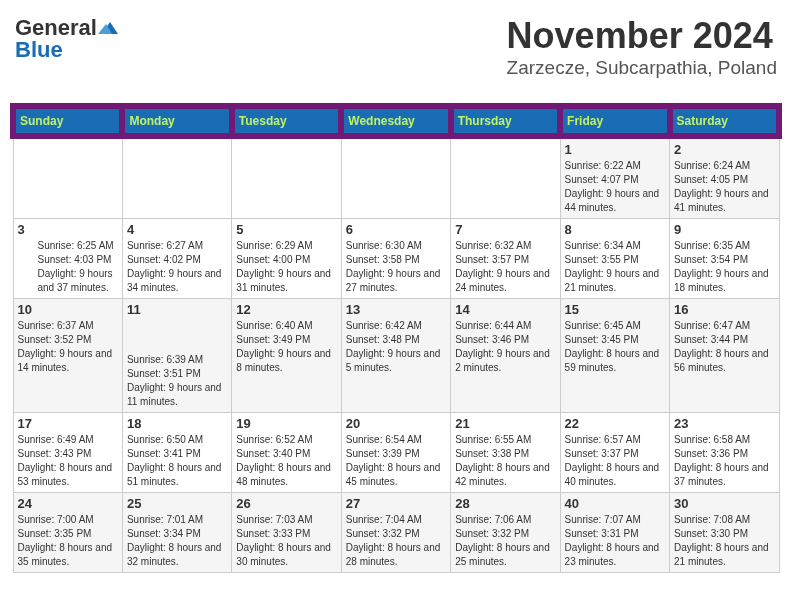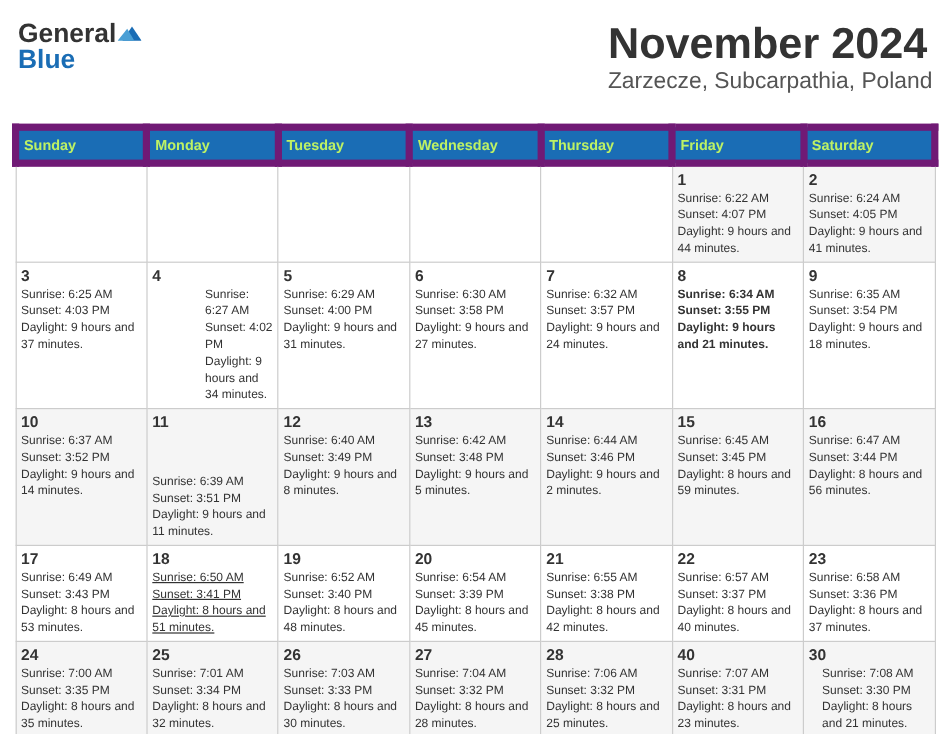--- a/index.html
+++ b/index.html
@@ -126,27 +126,27 @@
         <td>
           <span class="day-num">2</span>
           <div class="day-info" style="white-space: pre-line;">Sunrise: 6:24 AM
 Sunset: 4:05 PM
 Daylight: 9 hours and 41 minutes.</div>
         </td>
       </tr>
       <tr>
         <td>
           <span class="day-num">3</span>
-          <div class="day-info" style="white-space: pre-line;">Sunrise: 6:25 AM
+          <div class="day-info" style="white-space: pre-line; margin-left: 20px;">Sunrise: 6:25 AM
 Sunset: 4:03 PM
 Daylight: 9 hours and 37 minutes.</div>
         </td>
         <td>
           <span class="day-num">4</span>
-          <div class="day-info" style="white-space: pre-line; margin-left: 44px;">Sunrise: 6:27 AM
+          <div class="day-info" style="white-space: pre-line;">Sunrise: 6:27 AM
 Sunset: 4:02 PM
 Daylight: 9 hours and 34 minutes.</div>
         </td>
         <td>
           <span class="day-num">5</span>
           <div class="day-info" style="white-space: pre-line;">Sunrise: 6:29 AM
 Sunset: 4:00 PM
 Daylight: 9 hours and 31 minutes.</div>
         </td>
         <td>
@@ -156,21 +156,21 @@
 Daylight: 9 hours and 27 minutes.</div>
         </td>
         <td>
           <span class="day-num">7</span>
           <div class="day-info" style="white-space: pre-line;">Sunrise: 6:32 AM
 Sunset: 3:57 PM
 Daylight: 9 hours and 24 minutes.</div>
         </td>
         <td>
           <span class="day-num">8</span>
-          <div class="day-info" style="white-space: pre-line; font-weight: bold;">Sunrise: 6:34 AM
+          <div class="day-info" style="white-space: pre-line;">Sunrise: 6:34 AM
 Sunset: 3:55 PM
 Daylight: 9 hours and 21 minutes.</div>
         </td>
         <td>
           <span class="day-num">9</span>
           <div class="day-info" style="white-space: pre-line;">Sunrise: 6:35 AM
 Sunset: 3:54 PM
 Daylight: 9 hours and 18 minutes.</div>
         </td>
       </tr>
@@ -220,21 +220,21 @@
       </tr>
       <tr>
         <td>
           <span class="day-num">17</span>
           <div class="day-info" style="white-space: pre-line;">Sunrise: 6:49 AM
 Sunset: 3:43 PM
 Daylight: 8 hours and 53 minutes.</div>
         </td>
         <td>
           <span class="day-num">18</span>
-          <div class="day-info" style="white-space: pre-line; text-decoration: underline;">Sunrise: 6:50 AM
+          <div class="day-info" style="white-space: pre-line;">Sunrise: 6:50 AM
 Sunset: 3:41 PM
 Daylight: 8 hours and 51 minutes.</div>
         </td>
         <td>
           <span class="day-num">19</span>
           <div class="day-info" style="white-space: pre-line;">Sunrise: 6:52 AM
 Sunset: 3:40 PM
 Daylight: 8 hours and 48 minutes.</div>
         </td>
         <td>
@@ -294,19 +294,19 @@
 Daylight: 8 hours and 25 minutes.</div>
         </td>
         <td>
           <span class="day-num">40</span>
           <div class="day-info" style="white-space: pre-line;">Sunrise: 7:07 AM
 Sunset: 3:31 PM
 Daylight: 8 hours and 23 minutes.</div>
         </td>
         <td>
           <span class="day-num">30</span>
-          <div class="day-info" style="white-space: pre-line; margin-left: 11px;">Sunrise: 7:08 AM
+          <div class="day-info" style="white-space: pre-line;">Sunrise: 7:08 AM
 Sunset: 3:30 PM
 Daylight: 8 hours and 21 minutes.</div>
         </td>
       </tr>
     </tbody>
 </table>
 
 </body></html>

